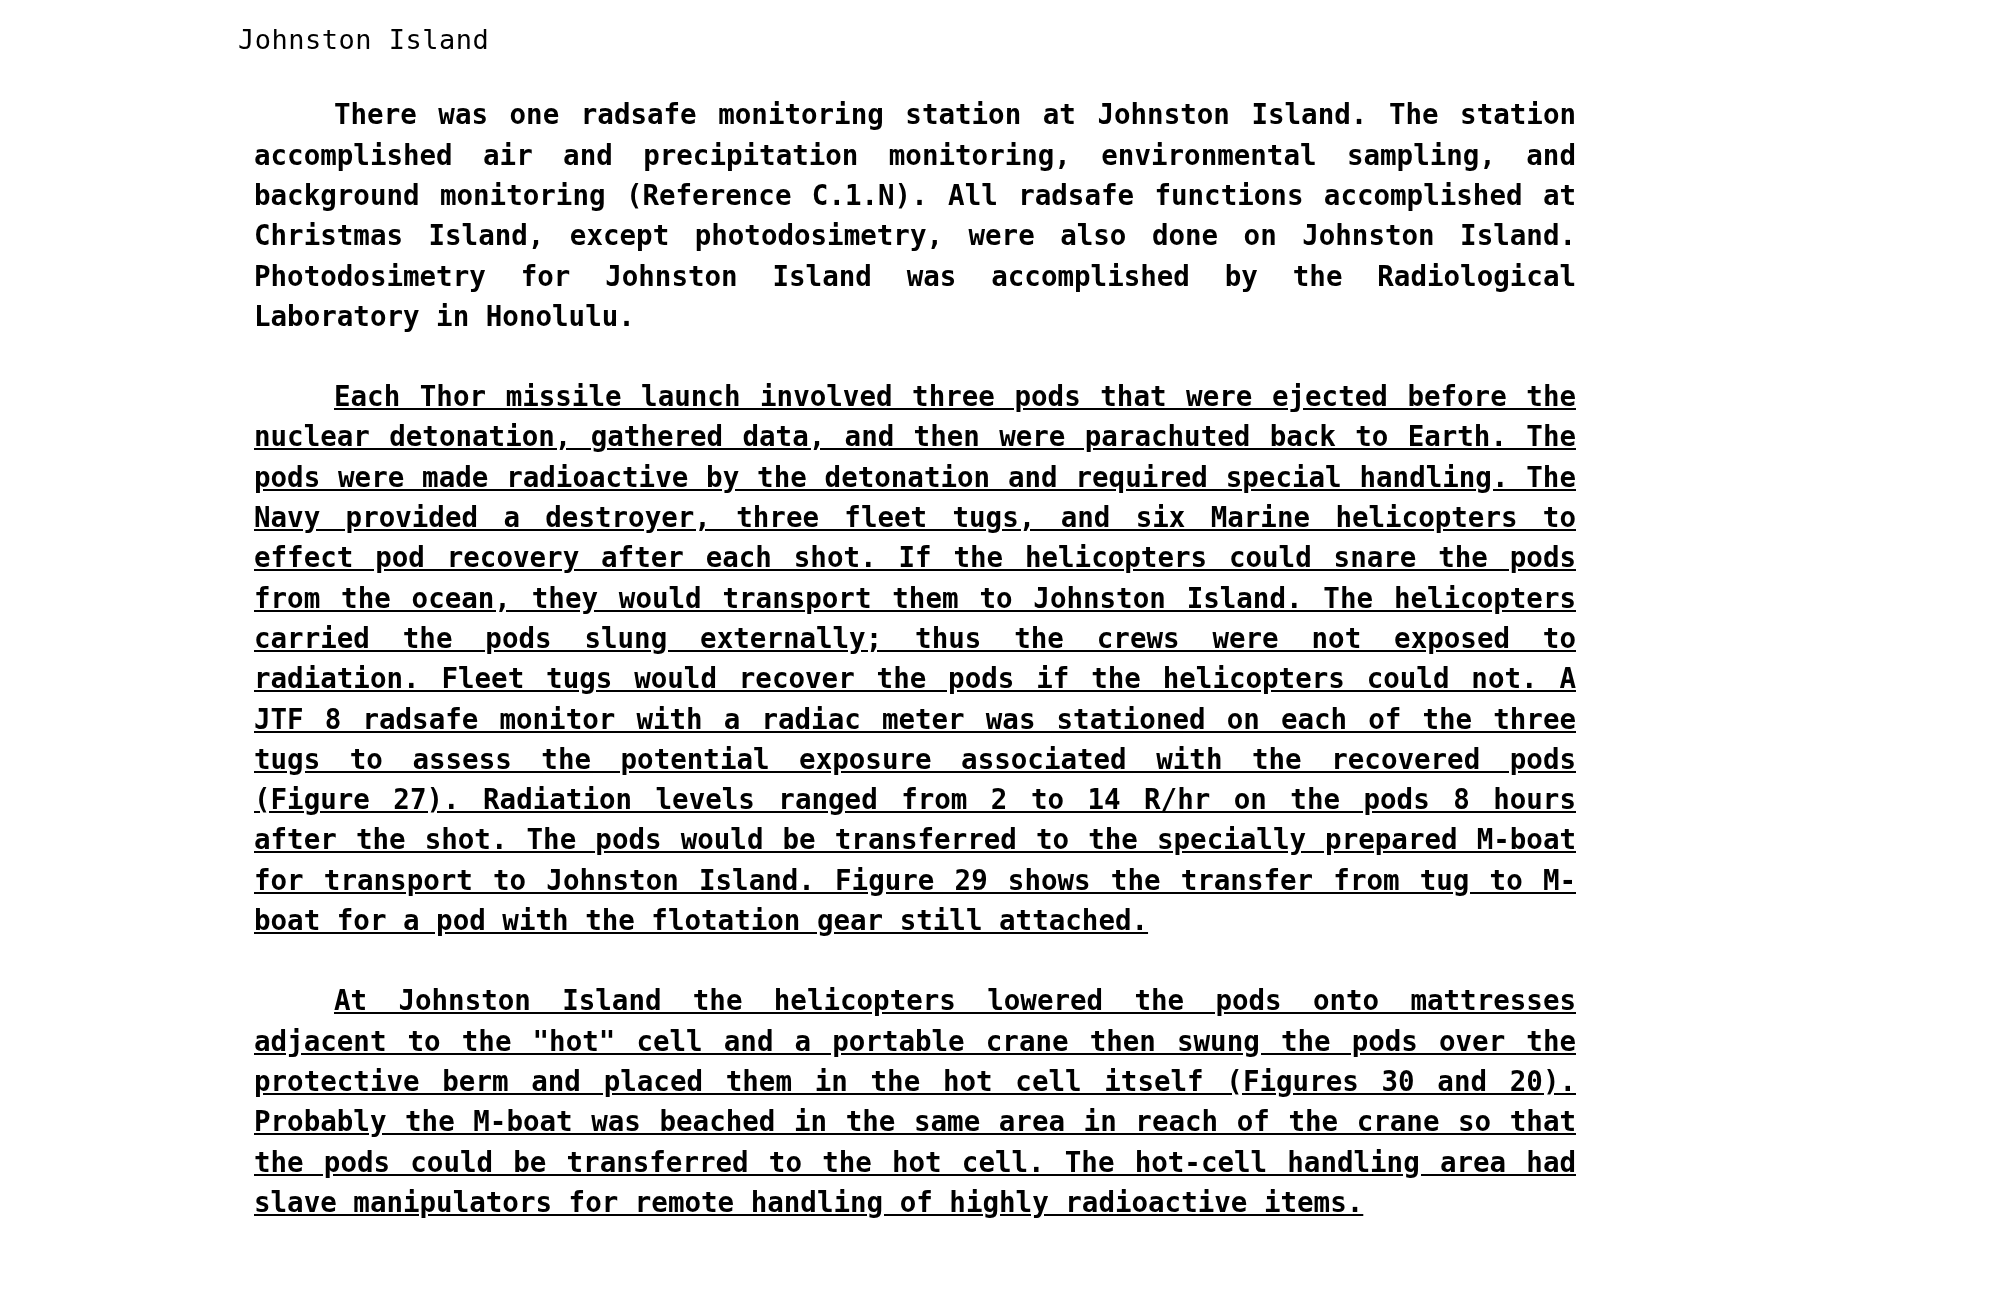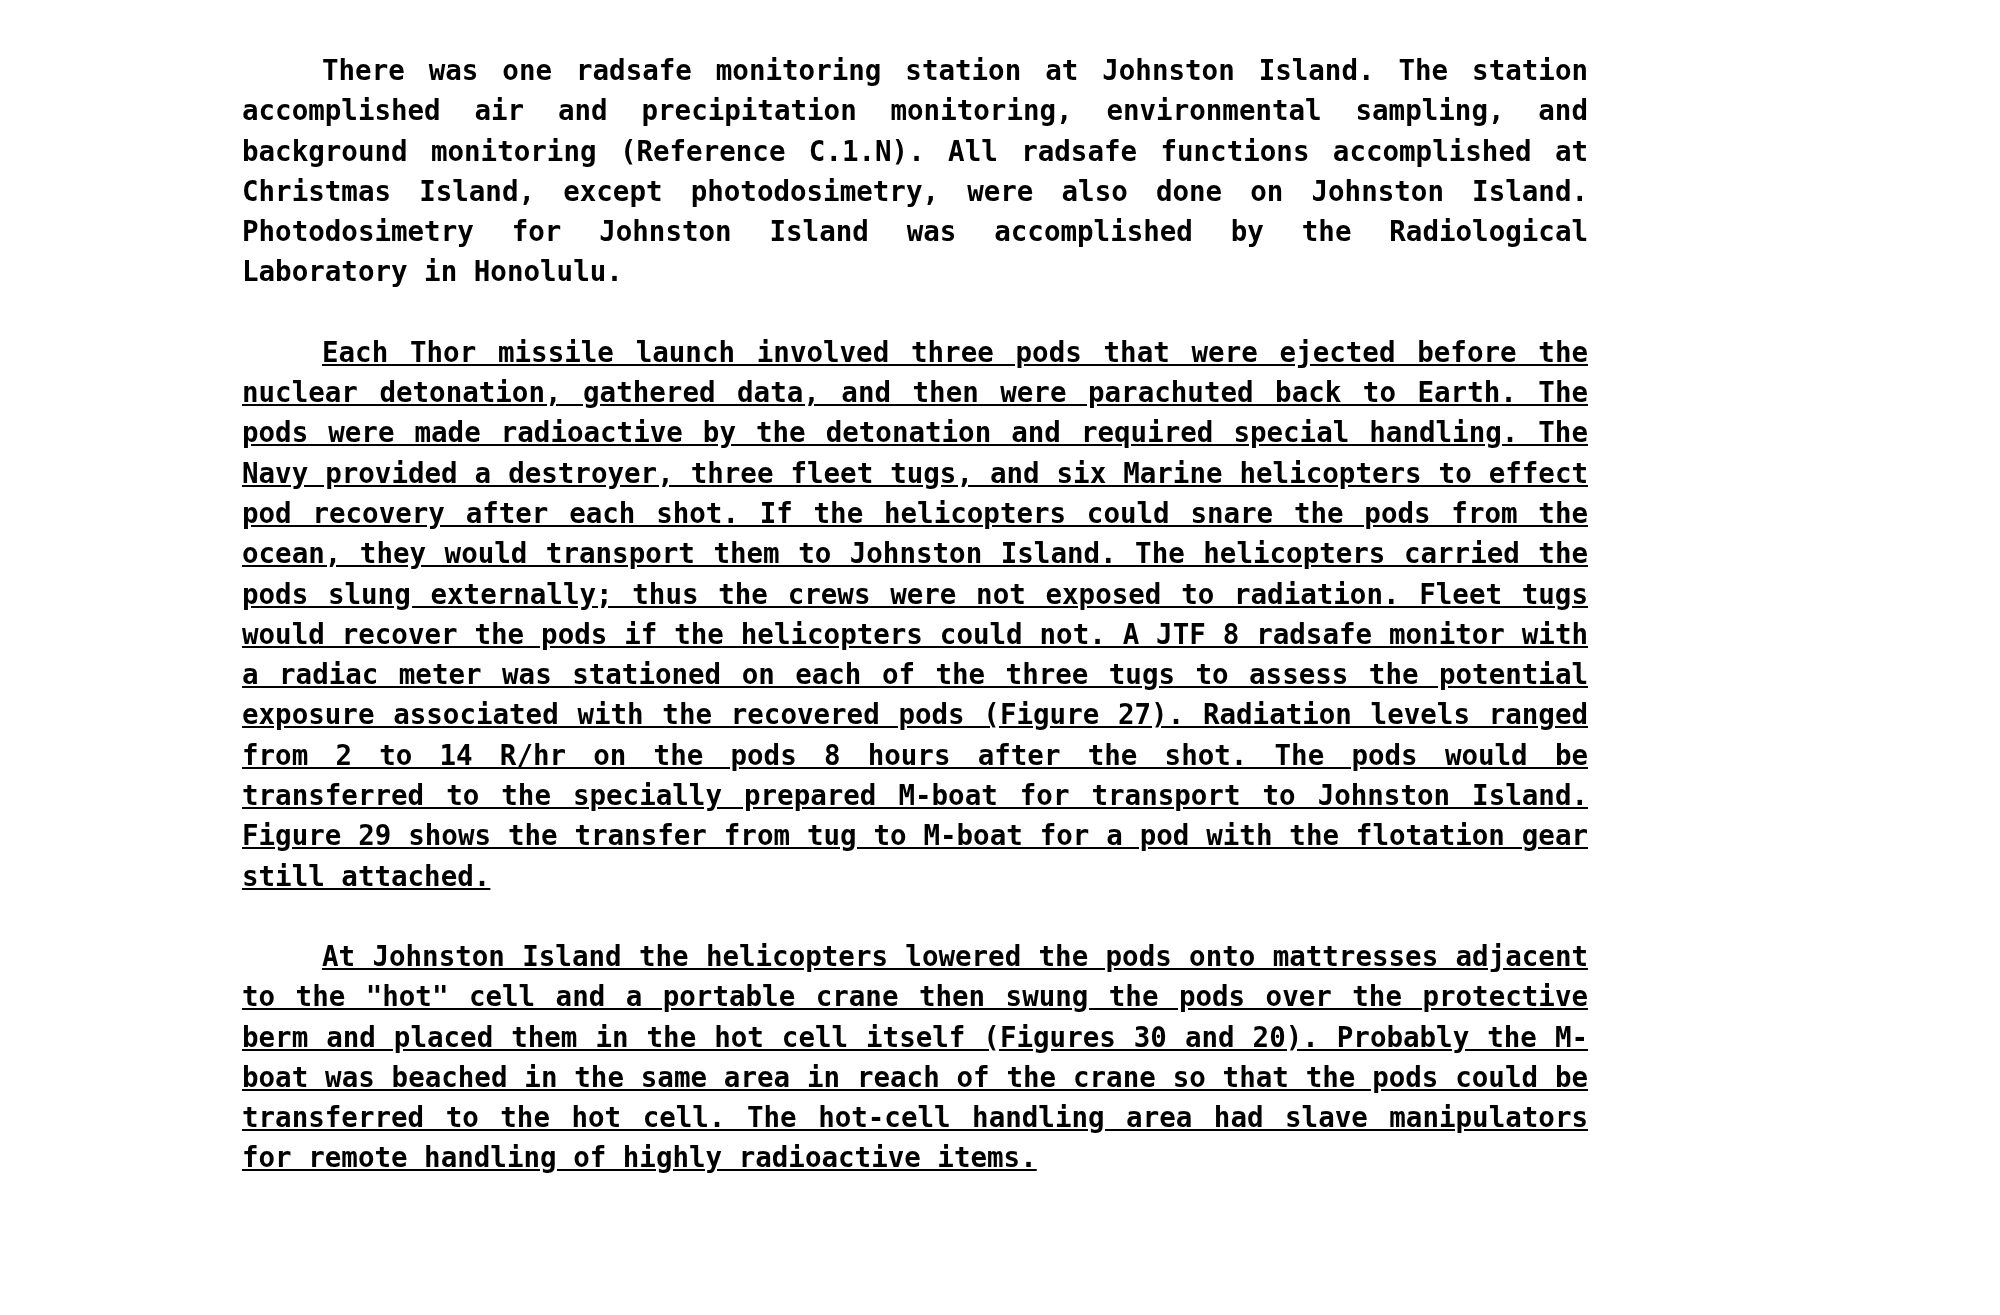--- a/index.html
+++ b/index.html
@@ -32,41 +32,42 @@
     margin: 0 0 0 238px;
     width: 1354px;
     font-size: 27.5px;
     line-height: 40.3px;
     letter-spacing: 0px;
     text-align: justify;
     font-weight: 700;
     -webkit-font-smoothing: none;
   }
   .para {
-    margin: 4px;
+    margin: 16px;
     text-indent: 80px;
     text-align: justify;
     text-justify: inter-word;
   }
   .para:last-child {
     text-align-last: left;
   }
   .para + .para {
     margin-top: 40px;
     text-decoration: underline;
   }
   .spacer-top {
     height: 22px;
   }
 </style>
 </head>
 <body>
 
 <div class="page">
 
+  <h1 class="heading">Johnston Island</h1>
 
   <div class="spacer-top"></div>
 
   <div class="body-block">
     <p class="para">There was one radsafe monitoring station at Johnston Island. The station accomplished air and precipitation monitoring, environmental sampling, and background monitoring (Reference C.1.N). All radsafe functions accomplished at Christmas Island, except photodosimetry, were also done on Johnston Island. Photodosimetry for Johnston Island was accomplished by the Radiological Laboratory in Honolulu.</p>
     <p class="para">Each Thor missile launch involved three pods that were ejected before the nuclear detonation, gathered data, and then were parachuted back to Earth. The pods were made radioactive by the detonation and required special handling. The Navy provided a destroyer, three fleet tugs, and six Marine helicopters to effect pod recovery after each shot. If the helicopters could snare the pods from the ocean, they would transport them to Johnston Island. The helicopters carried the pods slung externally; thus the crews were not exposed to radiation. Fleet tugs would recover the pods if the helicopters could not. A JTF 8 radsafe monitor with a radiac meter was stationed on each of the three tugs to assess the potential exposure associated with the recovered pods (Figure 27). Radiation levels ranged from 2 to 14 R/hr on the pods 8 hours after the shot. The pods would be transferred to the specially prepared M-boat for transport to Johnston Island. Figure 29 shows the transfer from tug to M-boat for a pod with the flotation gear still attached.</p>
     <p class="para">At Johnston Island the helicopters lowered the pods onto mattresses adjacent to the "hot" cell and a portable crane then swung the pods over the protective berm and placed them in the hot cell itself (Figures 30 and 20). Probably the M-boat was beached in the same area in reach of the crane so that the pods could be transferred to the hot cell. The hot-cell handling area had slave manipulators for remote handling of highly radioactive items.</p>
   </div>
 
 </div>

